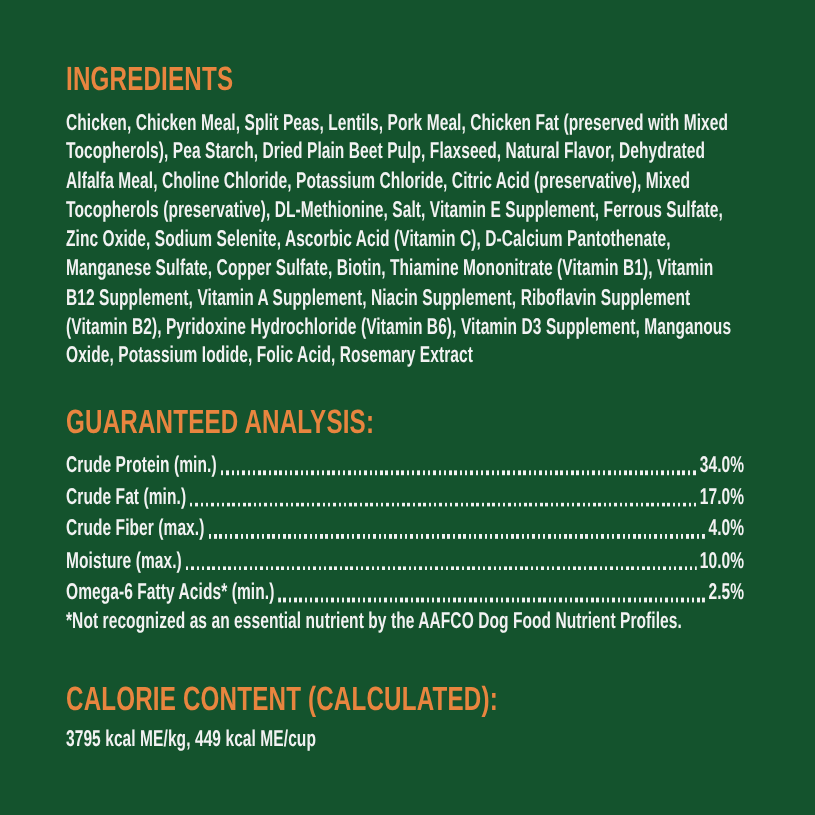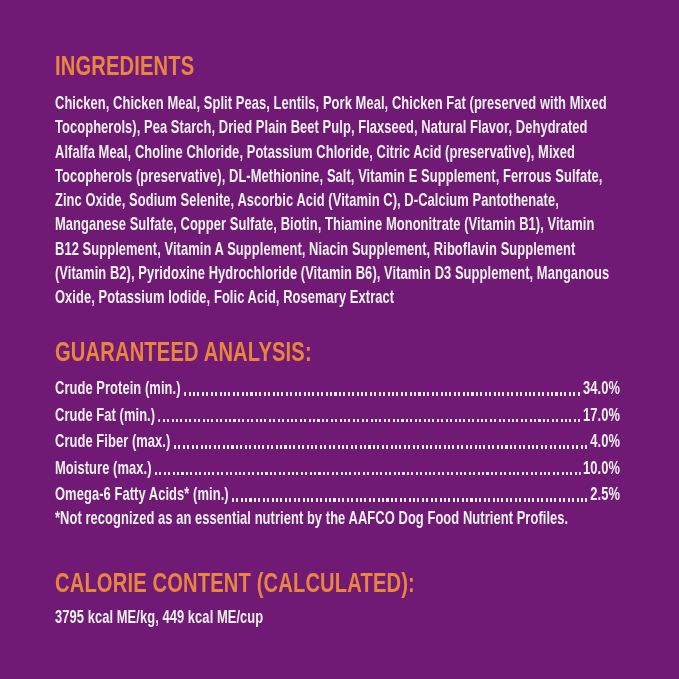--- a/index.html
+++ b/index.html
@@ -1,20 +1,20 @@
 <!DOCTYPE html>
 <html><head>
 <meta charset="utf-8">
 <style>
   html, body { margin: 0; padding: 0; background: #0a0a0a; }
   .sheet {
     position: relative;
     width: 679px;
     height: 679px;
-    background: #701a75;
+    background: #14532d;
     overflow: hidden;
     font-family: "Liberation Sans", sans-serif;
     font-weight: 700;
     color: #f2f2f2;
   }
   .heading {
     position: absolute;
     left: 55px;
     font-size: 28px;
     line-height: 28px;

